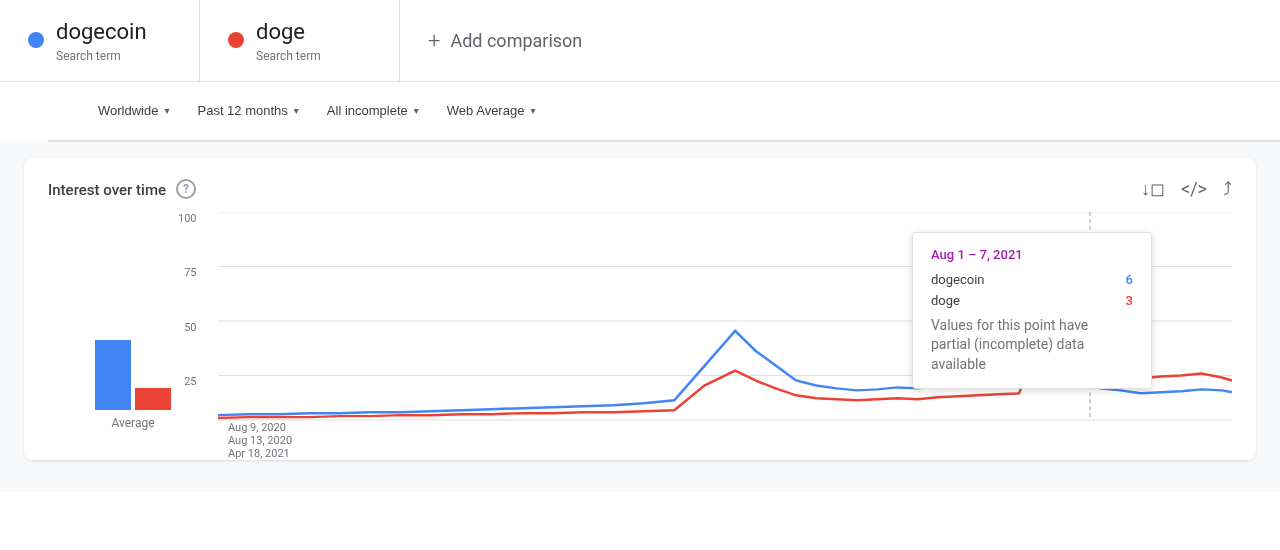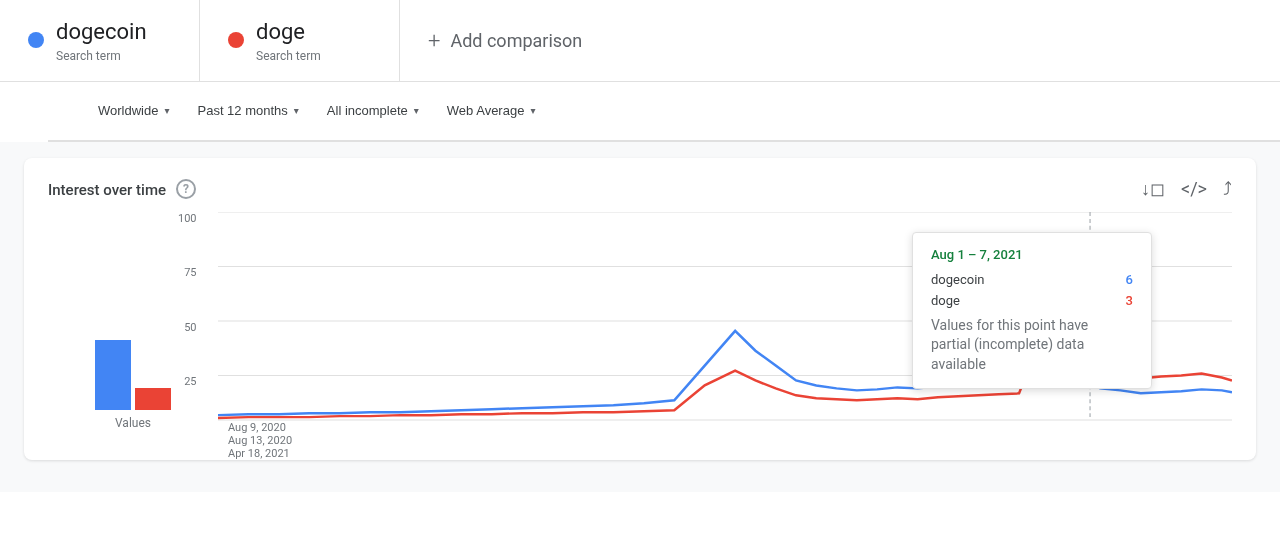--- a/index.html
+++ b/index.html
@@ -208,21 +208,21 @@
       border: 1px solid #e0e0e0;
       box-shadow: 0 2px 8px rgba(0,0,0,0.15);
       border-radius: 4px;
       padding: 14px 18px;
       min-width: 240px;
       z-index: 10;
     }
     .tooltip-date {
       font-size: 13px;
       font-weight: 500;
-      color: #15803d;
+      color: #a21caf;
       margin-bottom: 10px;
     }
     .tooltip-row {
       display: flex;
       justify-content: space-between;
       align-items: center;
       margin-bottom: 6px;
       font-size: 13px;
     }
     .tooltip-term { color: #3c4043; }
@@ -334,21 +334,21 @@
         <span class="y-label">50</span>
         <span class="y-label">25</span>
         <span class="y-label"></span>
       </div>
 
       <div class="average-section">
         <div class="average-bars">
           <div class="avg-bar-blue"></div>
           <div class="avg-bar-red"></div>
         </div>
-        <span class="average-label">Values</span>
+        <span class="average-label">Average</span>
       </div>
 
       <div class="chart-svg-area">
         <svg width="100%" height="100%" viewBox="0 0 1000 220" preserveAspectRatio="none">
 
           <line x1="0" y1="0" x2="1000" y2="0" stroke="#e0e0e0" stroke-width="1"></line>
           <line x1="0" y1="55" x2="1000" y2="55" stroke="#e0e0e0" stroke-width="1"></line>
           <line x1="0" y1="110" x2="1000" y2="110" stroke="#e0e0e0" stroke-width="1"></line>
           <line x1="0" y1="165" x2="1000" y2="165" stroke="#e0e0e0" stroke-width="1"></line>
           <line x1="0" y1="210" x2="1000" y2="210" stroke="#e0e0e0" stroke-width="1"></line>

